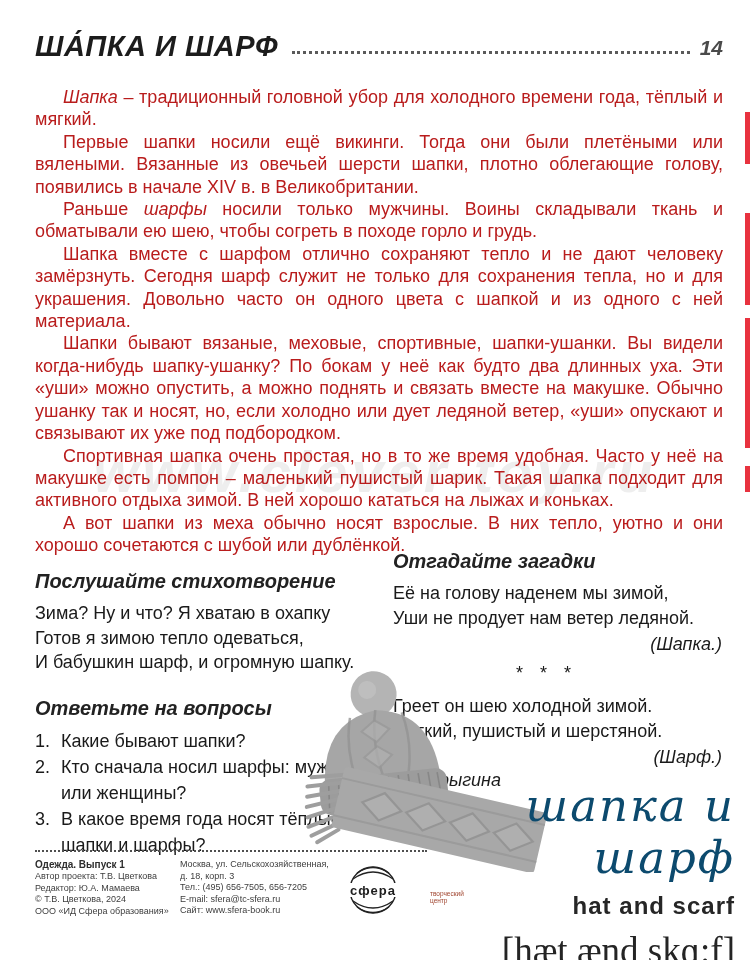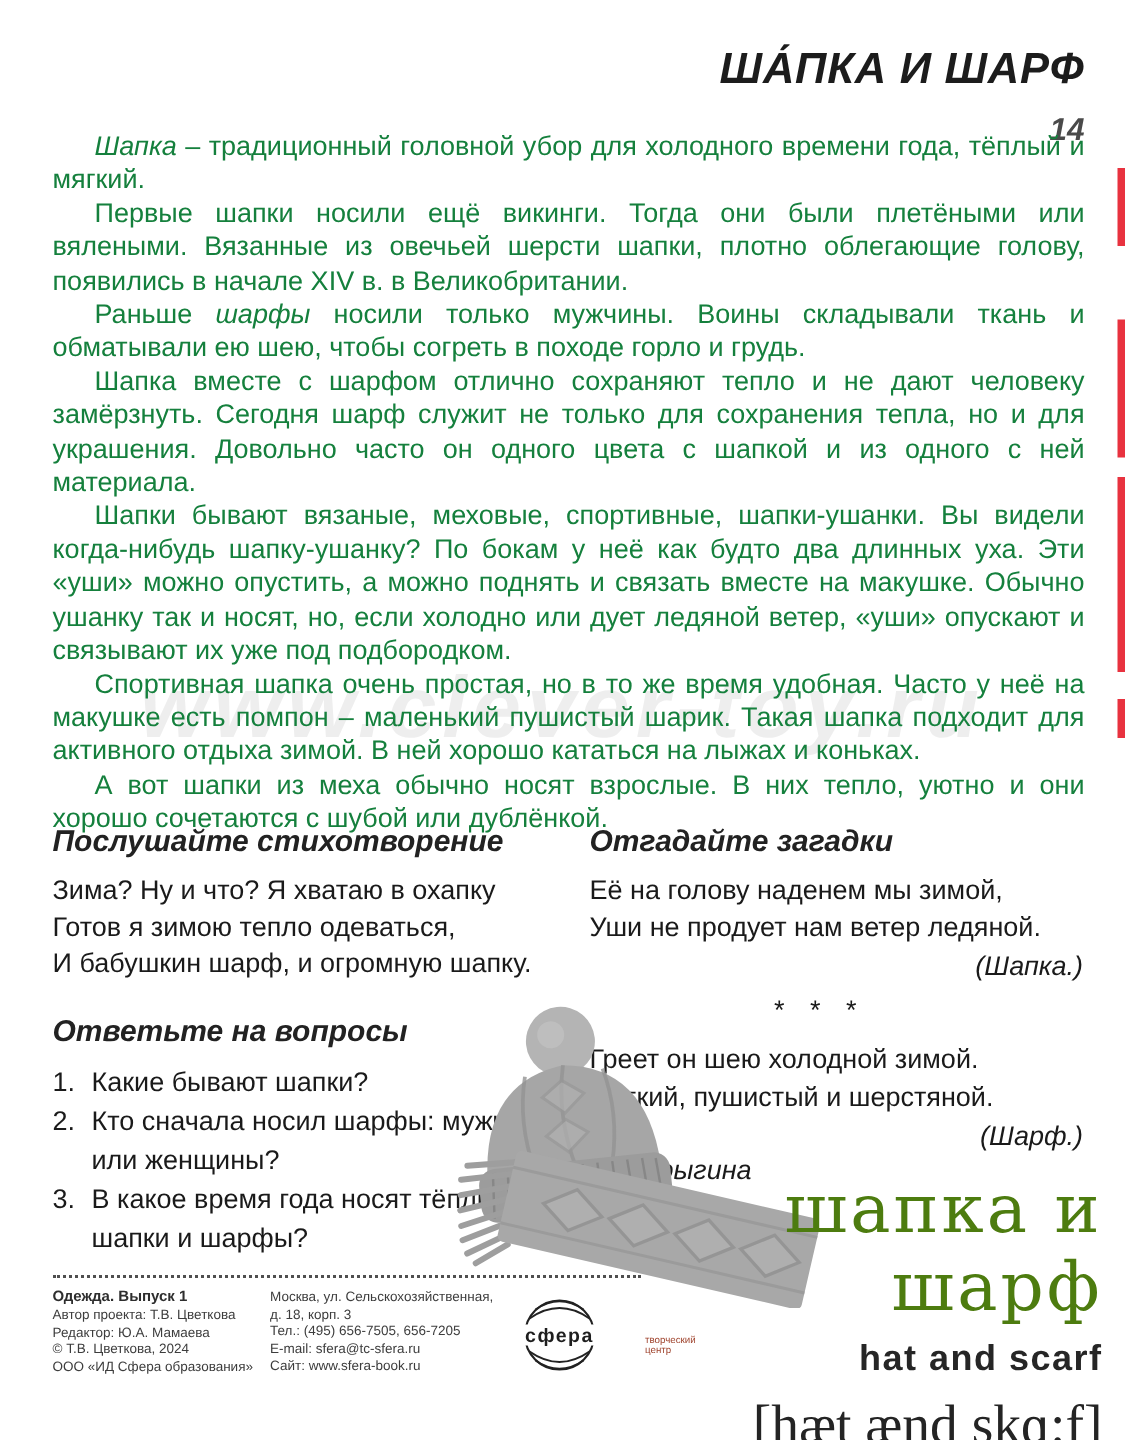--- a/index.html
+++ b/index.html
@@ -1,54 +1,54 @@
 <!DOCTYPE html>
 <html><head>
 <meta charset="utf-8">
 <style>
   * { margin:0; padding:0; box-sizing:border-box; }
   html,body { background:#ffffff; }
   body { font-family:"Liberation Sans", sans-serif; color:#1a1a1a; }
   .page { position:relative; width:750px; height:960px; background:#ffffff; overflow:hidden; }
 
   
-  .header { position:absolute; left:35px; top:30px; width:688px; display:flex; align-items:flex-end;flex-direction:column; }
+  .header { position:absolute; left:35px; top:30px; width:688px; display:flex; align-items:flex-end; }
   .title { font-size:29px; font-weight:bold; font-style:italic; letter-spacing:.5px; color:#1c1c1c; white-space:nowrap; }
   .leader { flex:1; border-bottom:3px dotted #5a5a5a; margin:0 10px 9px 14px; height:1px; }
   .page-num { font-size:21px; font-weight:bold; font-style:italic; color:#4a4a4a; padding-bottom:3px; }
 
   
-  .article { position:absolute; left:35px; top:86px; width:688px; font-size:18px; line-height:22.4px; text-align:justify; color:#15803d; }
+  .article { position:absolute; left:35px; top:86px; width:688px; font-size:18px; line-height:22.4px; text-align:justify; color:#b91c1c; }
   .para { text-indent:28px; }
 
   
   .watermark { position:absolute; left:0; top:438px; width:100%; text-align:center; font-size:58px; font-weight:bold; font-style:italic; letter-spacing:4px; color:rgba(120,120,120,0.13); white-space:nowrap; pointer-events:none; }
 
   
   .col-left { position:absolute; left:35px; top:550px; width:352px; }
   .col-right { position:absolute; left:393px; top:550px; width:337px; }
   .sec-heading { font-size:20px; font-weight:bold; font-style:italic; color:#222; margin-bottom:8px; }
   .poem-line, .riddle-line { font-size:18px; line-height:24.5px; }
   .q-list { margin-top:4px; }
   .q-item { display:flex; font-size:18px; line-height:26px; }
   .q-num { width:26px; flex:none; }
   .q-text { flex:1; }
   .riddle-answer { font-size:18px; font-style:italic; text-align:right; margin:4px 8px 2px 0; }
   .riddle-sep { text-align:center; font-size:18px; letter-spacing:6px; margin:8px 30px 10px 0; }
   .riddle-author { font-size:18px; font-style:italic; text-align:left; margin:2px 28px 0 0; }
   .col-right .group2 { margin-top:4px; }
   .col-left .questions { margin-top:22px; }
-  .poem { margin-bottom:0; }
+  .poem { margin-bottom:0;margin-top:20px; }
 
   
   .photo { position:absolute; left:284px; top:660px; width:262px; height:212px; }
 
   
   .vocab { position:absolute; left:370px; top:780px; width:365px; text-align:right; }
-  .vocab-script { font-family:"DejaVu Serif", serif; font-size:45px; color:#4d7c0f; letter-spacing:2px; line-height:52px; }
+  .vocab-script { font-family:"DejaVu Serif", serif; font-style:italic; font-size:45px; color:#0c4a6e; letter-spacing:2px; line-height:52px; }
   .vocab-en { font-size:24px; font-weight:bold; color:#262626; line-height:44px; letter-spacing:1px; }
   .vocab-tr { font-family:"Liberation Serif", serif; font-size:37px; color:#242424; line-height:46px; }
 
   
   .footer { position:absolute; left:35px; top:850px; width:392px; border-top:2px dotted #4f4f4f; padding-top:7px; display:flex; }
   .f-col1 { width:145px; flex:none; }
   .f-col2 { width:160px; flex:none; }
   .f-title { font-size:10px; font-weight:bold; color:#2e2e2e; line-height:12px; }
   .f-line { font-size:9px; color:#3d3d3d; line-height:11.5px; }
   .f-logo { flex:1; display:flex; align-items:center; padding-left:6px; padding-top:4px;gap:25px; }

